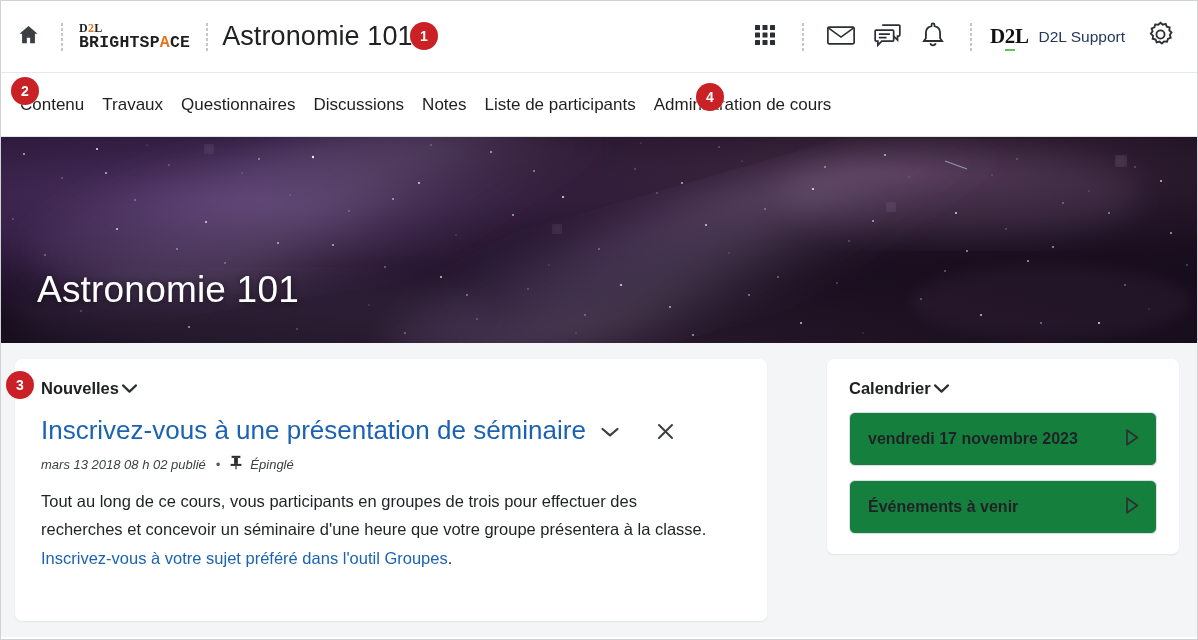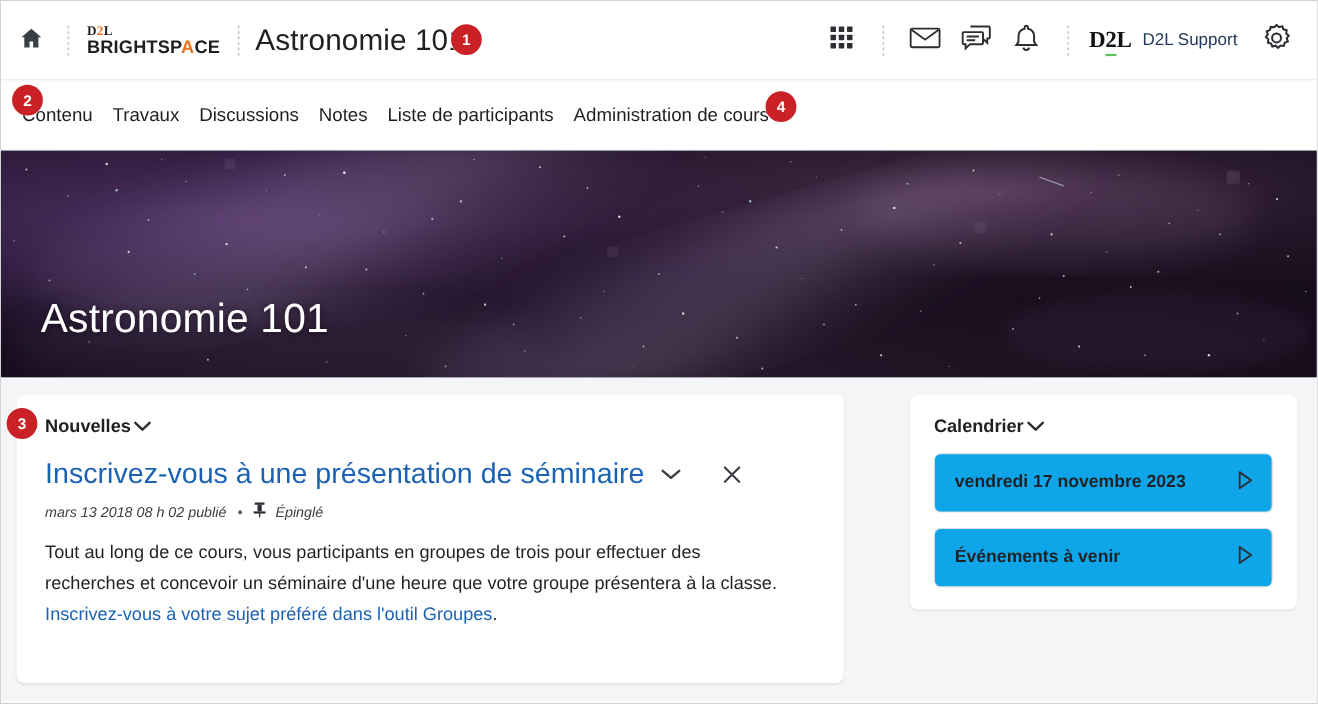--- a/index.html
+++ b/index.html
@@ -48,21 +48,21 @@
     font-family: "Liberation Serif", serif;
     font-weight: bold;
     font-size: 12px;
     letter-spacing: .3px;
     color: #1f1f1f;
     display: block;
     margin-bottom: 1px;
   }
   .bslogo .d2l .two { color: #e8731d; }
   .bslogo .word {
-    font-family: Liberation Sans, sans-serif;
+    font-family: Liberation Mono, monospace;
     font-weight: bold;
     font-size: 16.5px;
     letter-spacing: .2px;
     color: #1f1f1f;
     display: block;
   }
   .bslogo .word .ac { color: #e8731d; }
 
   .course-title {
     font-size: 27px;
@@ -212,21 +212,21 @@
   
   .cal-card { padding-bottom: 20px; }
   .cal-item {
     margin: 14px 22px 0 22px;
     height: 54px;
     border: 1px solid #dcdfe2;
     border-radius: 6px;
     display: flex;
     align-items: center;
     padding: 0 16px 0 18px;
-    background: #0ea5e9;
+    background: #15803d;
     cursor: pointer;
   }
   .cal-item .cal-label {
     font-size: 16px;
     font-weight: bold;
     color: #1f2225;
   }
   .cal-item .cal-arrow { margin-left: auto; }
 
   
@@ -336,20 +336,21 @@
           </svg>
         </span>
       </div>
 
     </div>
   </div>
 
   <div class="navbar">
     <div class="navitem">Contenu</div>
     <div class="navitem">Travaux</div>
+    <div class="navitem">Questionnaires</div>
     <div class="navitem">Discussions</div>
     <div class="navitem">Notes</div>
     <div class="navitem">Liste de participants</div>
     <div class="navitem">Administration de cours</div>
   </div>
 
   <div class="hero">
     <svg class="hero-sky" viewBox="0 0 1196 206" preserveAspectRatio="none">
       <defs>
         <radialGradient id="g1" cx="18%" cy="30%" r="62%">

